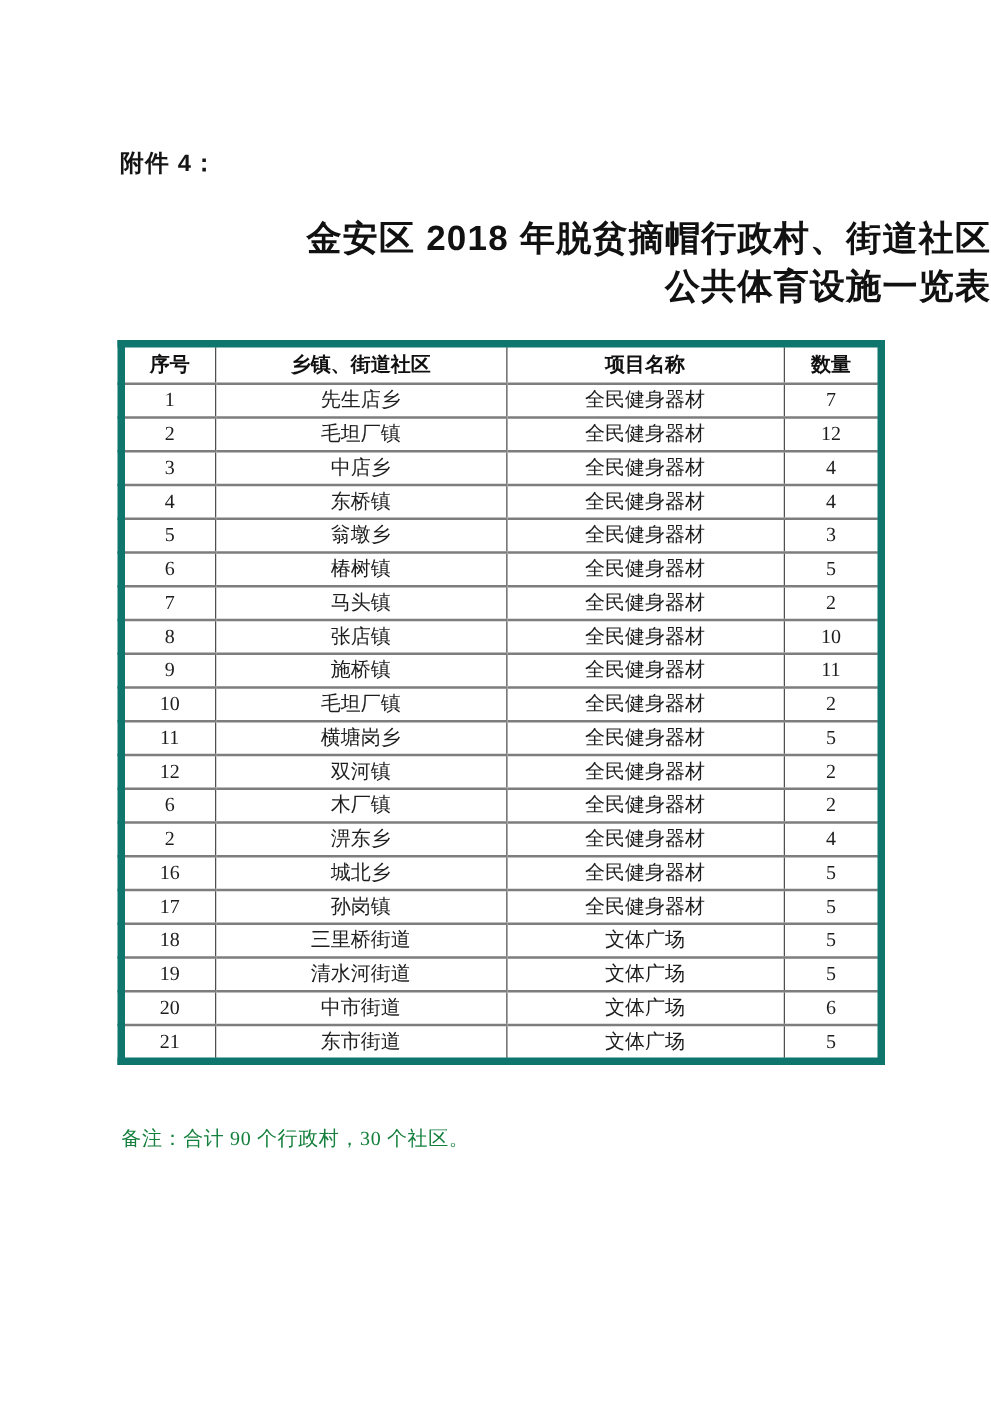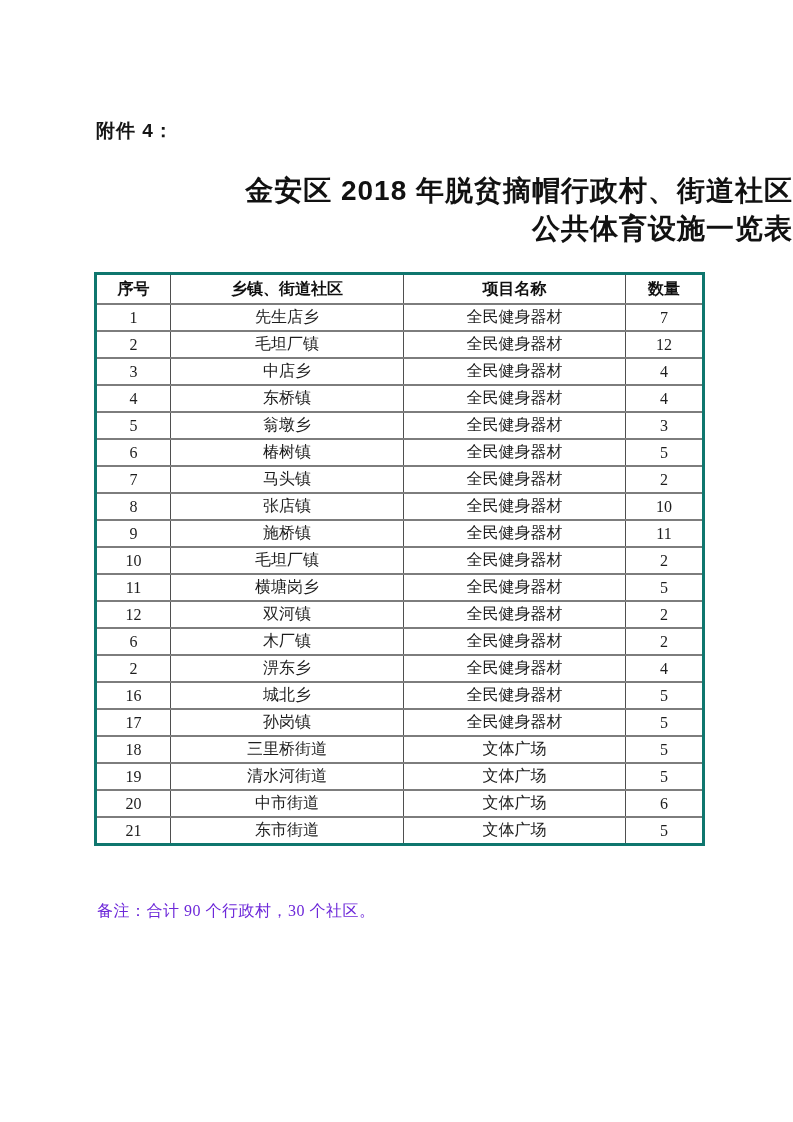--- a/index.html
+++ b/index.html
@@ -40,21 +40,21 @@
   }
   .table-wrap {
     position: absolute;
     left: 94px;
     top: 272px;
   }
   table.main-table {
     border-collapse: collapse;
     table-layout: fixed;
     width: 608px;
-    border: 3px solid #0f766e;
+    border: 6px solid #0f766e;
     background: #ffffff;
   }
   table.main-table th,
   table.main-table td {
     border-left: 1px solid #4f4f4f;
     border-right: 1px solid #4f4f4f;
     border-top: 2px solid #7d7d7d;
     border-bottom: 2px solid #7d7d7d;
     padding: 0 2px;
     text-align: center;
@@ -76,21 +76,21 @@
     font-size: 16px;
     color: #1d1d1d;
   }
   .note {
     position: absolute;
     left: 97px;
     top: 901px;
     font-family: "Liberation Serif", "DejaVu Serif", serif;
     font-size: 16px;
     letter-spacing: 0.5px;
-    color: #6d28d9;
+    color: #15803d;
   }
   .page-number {
     position: absolute;
     left: 0;
     right: 0;
     top: 995px;
     text-align: left;
     font-family: "Liberation Serif", "DejaVu Serif", serif;
     font-size: 17px;
     color: #1d1d1d;

